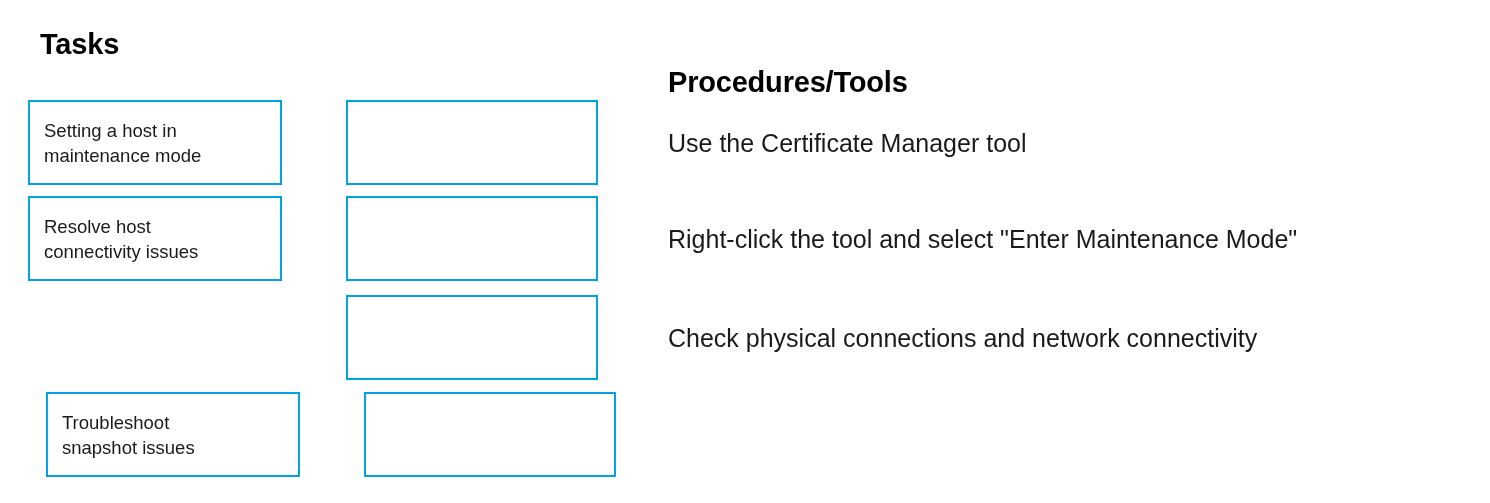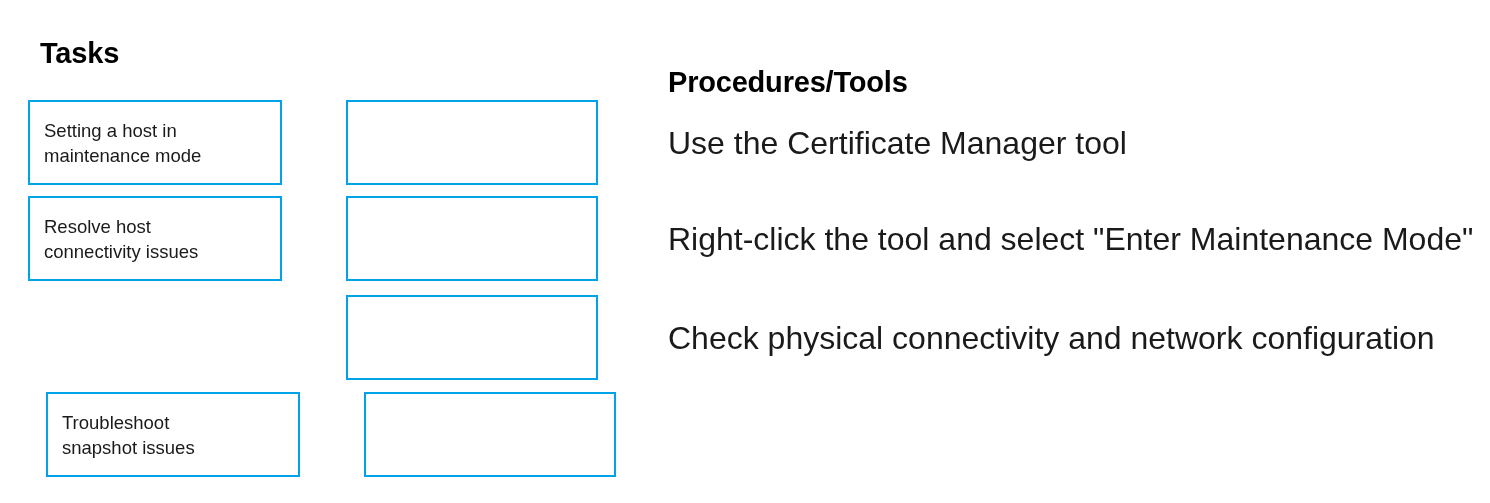--- a/index.html
+++ b/index.html
@@ -26,21 +26,21 @@
 
   
   .heading {
     position: absolute;
     font-size: 29px;
     font-weight: bold;
     color: #000000;
     letter-spacing: -0.2px;
     white-space: nowrap;
   }
-  .heading-tasks { left: 40px; top: 37px; }
+  .heading-tasks { left: 40px; top: 28px; }
   .heading-procedures { left: 668px; top: 30px; margin-top: 36px; }
 
   
   .row {
     position: absolute;
     left: 0;
     width: 1490px;
     height: 85px;
   }
   .row-0 { top: 100px; }
@@ -82,21 +82,21 @@
   }
 
   
   .procedure {
     position: absolute;
     left: 668px;
     top: 0;
     height: 85px;
     display: flex;
     align-items: center;
-    font-size: 32px;
+    font-size: 25px;
     line-height: 32px;
     color: #1a1a1a;
     white-space: nowrap;
     text-align: center;
   }
 </style>
 </head>
 <body>
 
 <div class="canvas">
@@ -118,21 +118,21 @@
     <div class="task-box">
       <span class="task-label">Resolve host
 connectivity issues</span>
     </div>
     <div class="drop-box"></div>
     <div class="procedure">Right-click the tool and select "Enter Maintenance Mode"</div>
   </div>
 
   <div class="row row-2">
     <div class="drop-box"></div>
-    <div class="procedure">Check physical connectivity and network configuration</div>
+    <div class="procedure">Check physical connections and network connectivity</div>
   </div>
 
   <div class="row row-3">
     <div class="task-box">
       <span class="task-label">Troubleshoot
 snapshot  issues</span>
     </div>
     <div class="drop-box"></div>
   </div>
 

